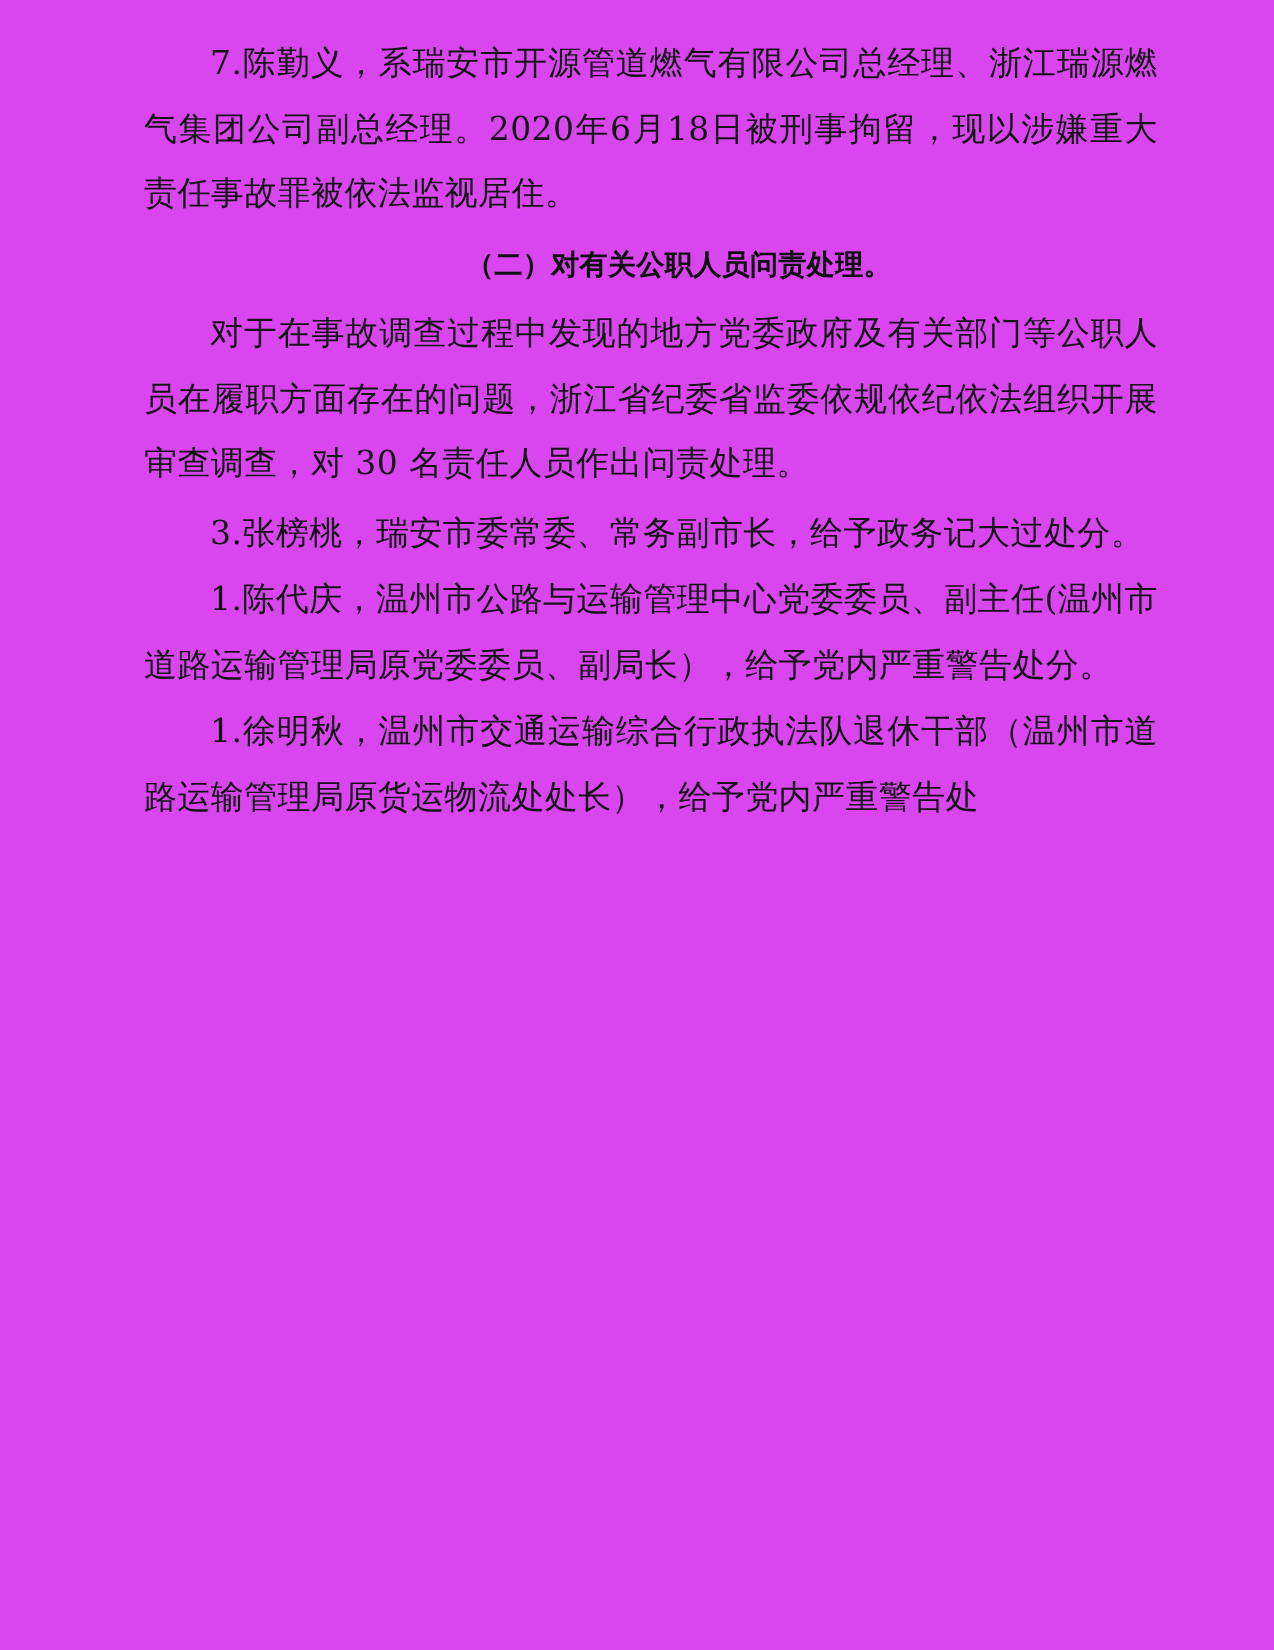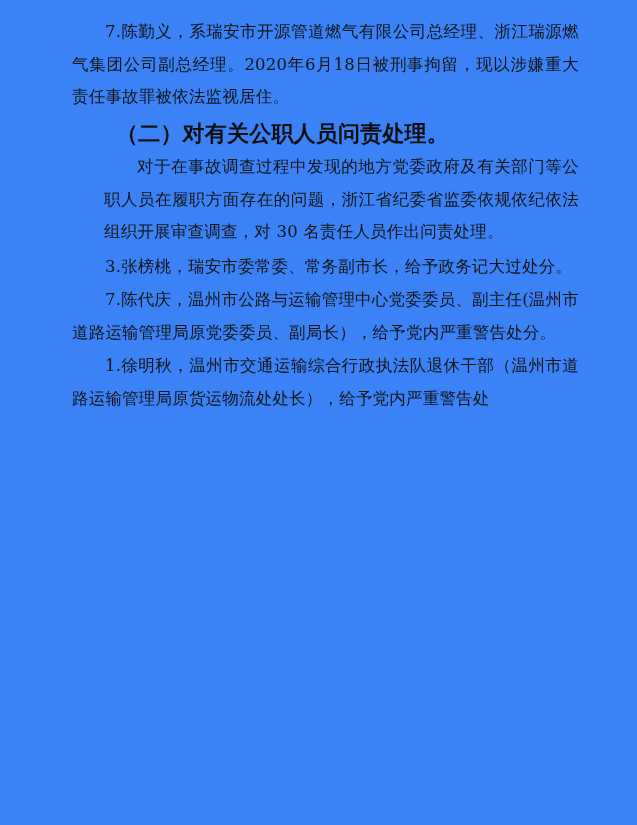--- a/index.html
+++ b/index.html
@@ -13,43 +13,43 @@
     overflow: hidden;
     font-family: "DejaVu Serif", "Liberation Serif", serif;
     color: #1b1b1b;
   }
   #page {
     position: relative;
     width: 637px;
     height: 825px;
     box-sizing: border-box;
     padding: 16px 58px 0 72px;
-    background: #3b82f6;
+    background: #d946ef;
   }
   .para {
     font-size: 16.5px;
     line-height: 32.5px;
     text-align: justify;
     text-justify: inter-ideograph;
     margin: 0 0 1px 0;
     letter-spacing: 0.2px;
     color: #141414;
   }
   .indent {
     text-indent: 2em;
-    margin-left: 32px;
   }
   .heading {
-    font-size: 22px;
+    font-size: 14px;
     line-height: 32.5px;
     text-indent: 2em;
     font-weight: bold;
     margin: 3px 0 2px 0;
     letter-spacing: 0.2px;
     color: #0f0f0f;
+    text-align: center;
   }
   .item {
     text-indent: 2em;
   }
   .blockpara {
     margin-bottom: 2px;
   }
 </style>
 </head>
 <body>
@@ -62,17 +62,17 @@
 
   <p class="para indent blockpara">对于在事故调查过程中发现的地方党委政府及有关部门等公职人员在履职方面存在的问题，浙江省纪委省监委依规依纪依法组织开展审查调查，对 30 名责任人员作出问责处理。</p>
 
 
 
   <p class="para item">3.张榜桃，瑞安市委常委、常务副市长，给予政务记大过处分。</p>
 
 
 
 
-  <p class="para item">7.陈代庆，温州市公路与运输管理中心党委委员、副主任(温州市道路运输管理局原党委委员、副局长），给予党内严重警告处分。</p>
+  <p class="para item">1.陈代庆，温州市公路与运输管理中心党委委员、副主任(温州市道路运输管理局原党委委员、副局长），给予党内严重警告处分。</p>
 
   <p class="para item">1.徐明秋，温州市交通运输综合行政执法队退休干部（温州市道路运输管理局原货运物流处处长），给予党内严重警告处</p>
 
 </div>
 
 </body></html>

